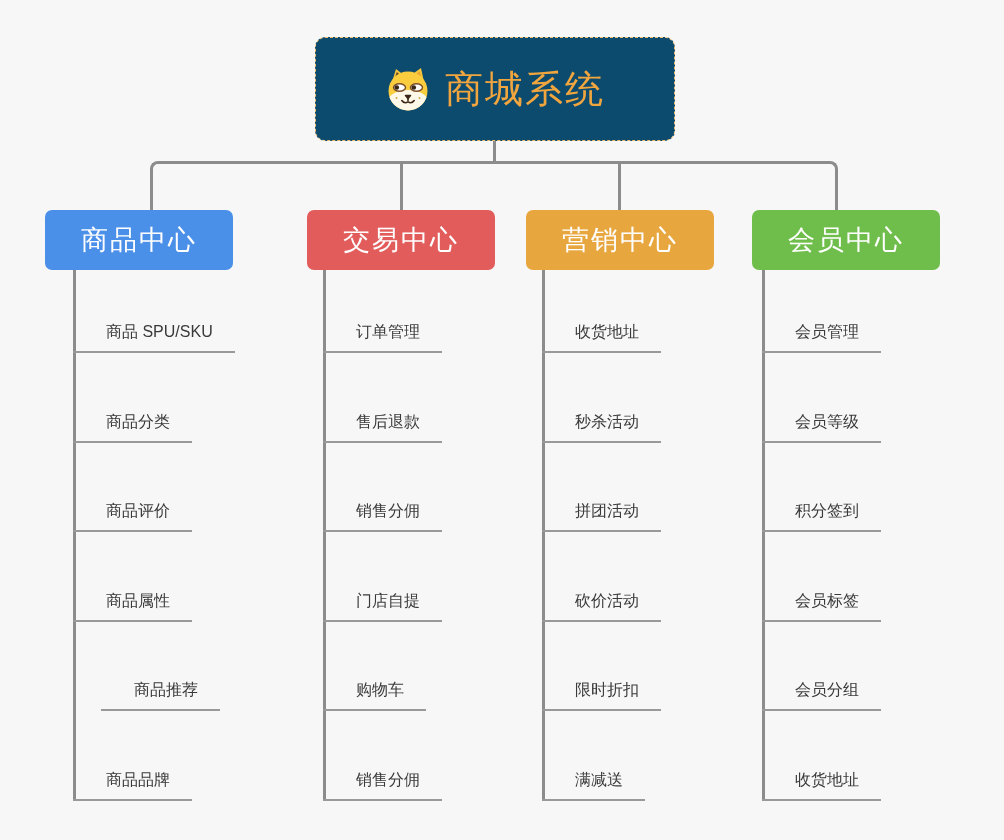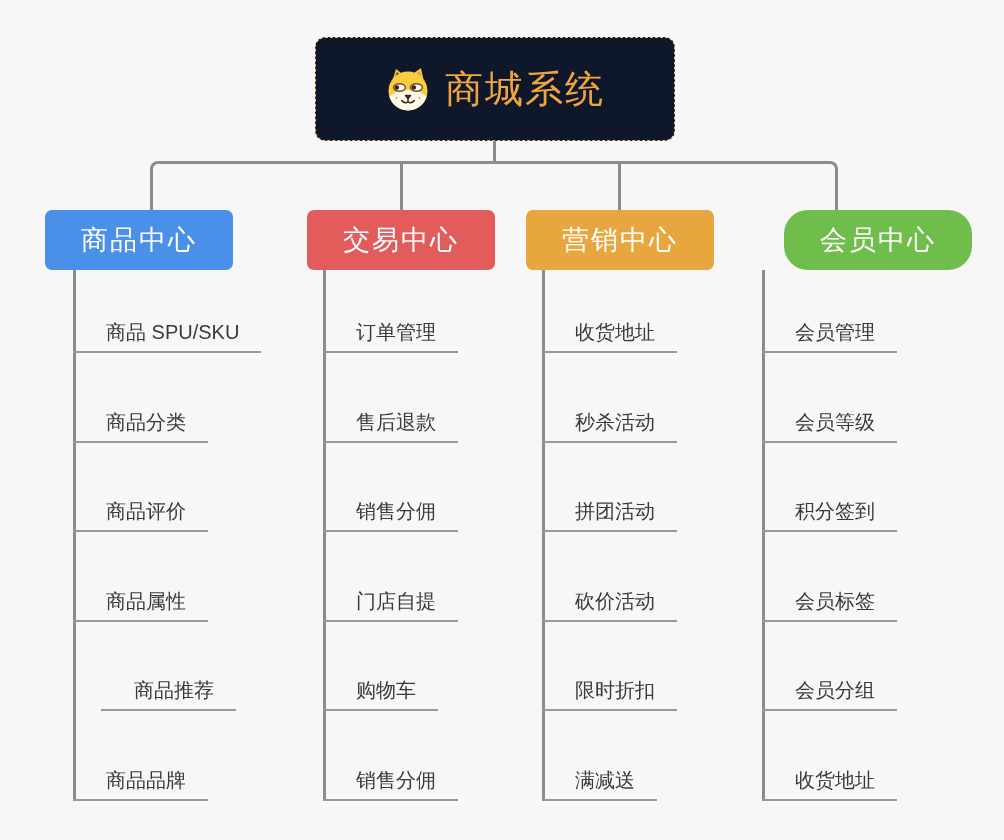--- a/index.html
+++ b/index.html
@@ -28,50 +28,50 @@
     border-top:3px solid #8c8c8c;border-right:3px solid #8c8c8c;
     border-top-right-radius:8px;box-sizing:border-box;
   }
   .vext-left{left:150px;top:172px;width:3px;height:38px;}
   .vext-right{left:835px;top:172px;width:3px;height:38px;}
   .drop-mid1{left:400px;top:162px;width:3px;height:48px;}
   .drop-mid2{left:618px;top:162px;width:3px;height:48px;}
   
   .root-node{
     position:absolute;left:315px;top:37px;width:360px;height:104px;
-    background:#0f172a;border:1px dashed #f0bf74;border-radius:10px;
+    background:#0c4a6e;border:1px dashed #f0bf74;border-radius:10px;
     box-sizing:border-box;
     display:flex;align-items:center;justify-content:center;gap:14px;
     cursor:default;
   }
   .root-title{
     font-size:38px;letter-spacing:2px;font-weight:400;
   }
   
   .branch{
     position:absolute;top:210px;width:188px;height:60px;
     border-radius:7px;color:#ffffff;
     display:flex;align-items:center;justify-content:center;
     font-size:27px;letter-spacing:2px;
   }
   .b0{left:45px;}
   .b1{left:307px;}
   .b2{left:526px;}
-  .b3{left:784px;border-radius:24px;}
+  .b3{left:752px;}
   
   .vline{position:absolute;top:270px;width:3px;height:531px;}
   .col0{left:73px;}
   .col1{left:323px;}
   .col2{left:542px;}
   .col3{left:762px;}
   
   .child{
     position:absolute;
     display:inline-block;white-space:nowrap;
-    font-size:20px;color:#3a3a3a;line-height:26px;
+    font-size:16px;color:#3a3a3a;line-height:26px;
     padding:0 22px 6px 33px;
     border-bottom:2px solid #14b8a6;
   }
   .row0{top:319px;}
   .row1{top:409px;}
   .row2{top:498px;}
   .row3{top:588px;}
   .row4{top:677px;}
   .row5{top:767px;}
 </style>

